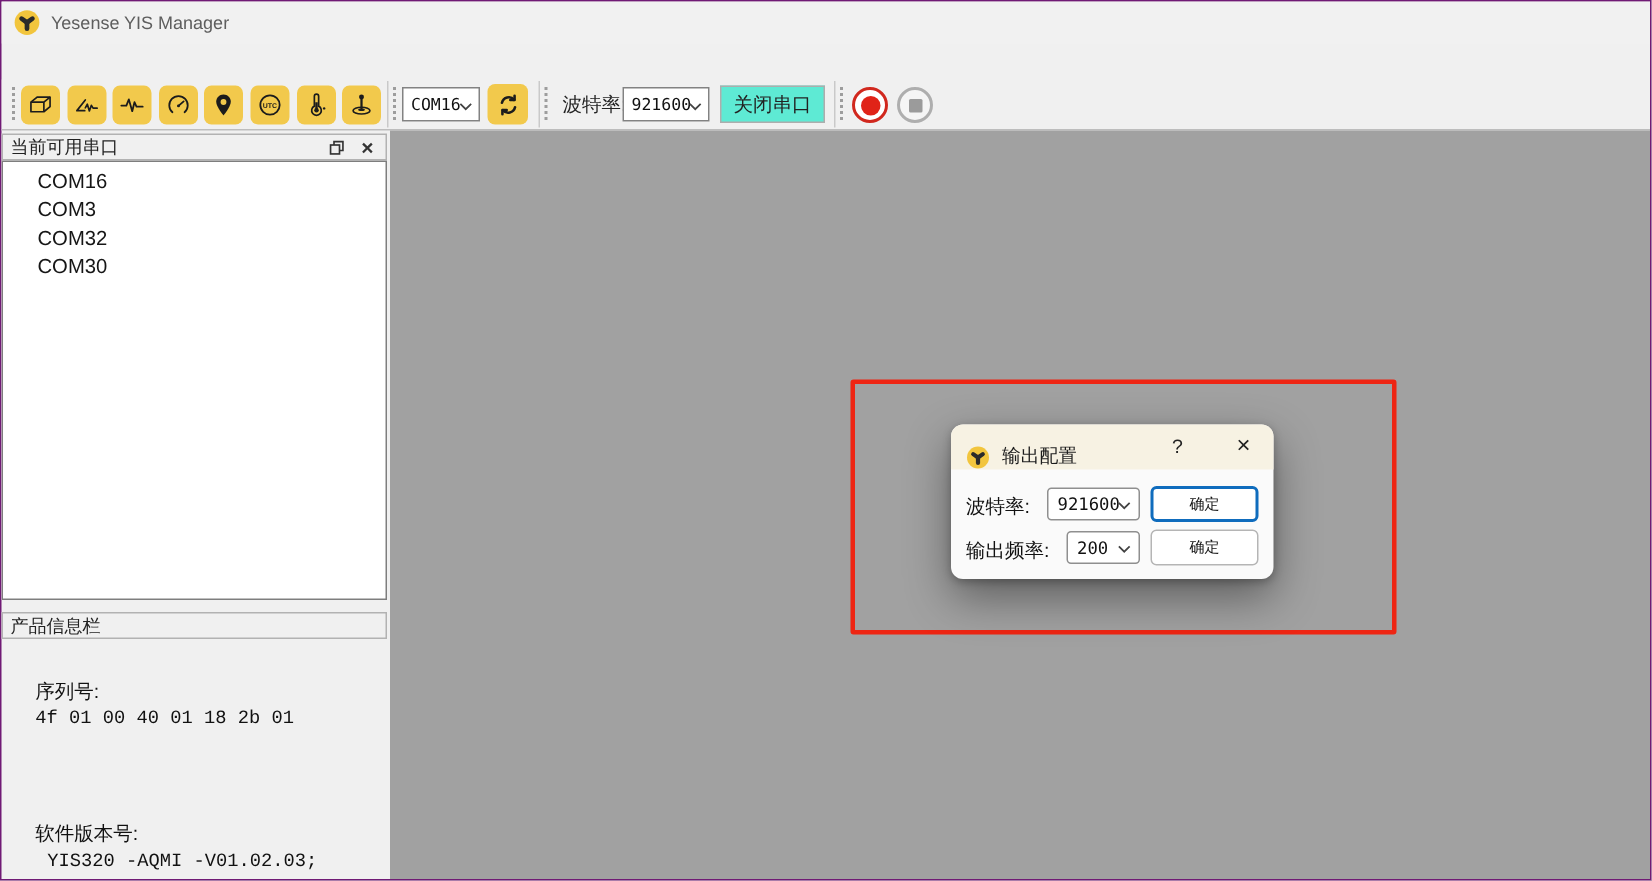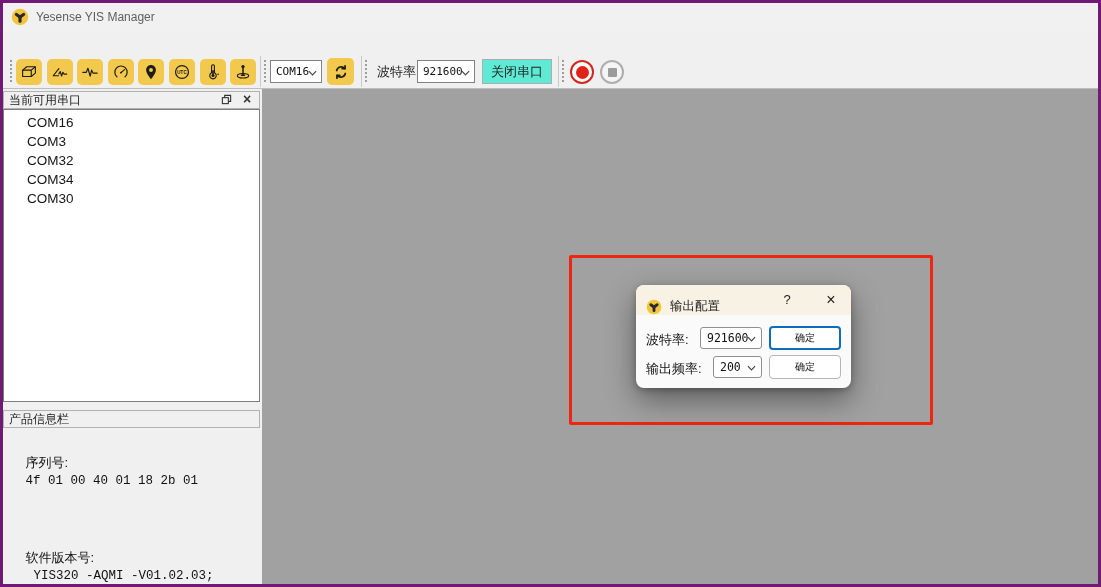--- a/index.html
+++ b/index.html
@@ -1,18 +1,18 @@
 <!DOCTYPE html>
 <html><head>
 <meta charset="utf-8">
 <style>
   * { margin:0; padding:0; box-sizing:border-box; }
   html,body { width:1101px; height:587px; }
   body { font-family:"Liberation Sans", sans-serif; }
-  .window { position:relative; width:1101px; height:587px; background:#f0f0f0; overflow:hidden; border:3px solid #701a75; }
+  .window { position:relative; width:1101px; height:587px; background:#f0f0f0; overflow:hidden; border:1px solid #701a75; }
 
   
   .titlebar { position:absolute; left:0; top:0; width:100%; height:28px; background:#f1f1f1; display:flex; align-items:center; padding-left:8px; }
   .app-logo { width:18px; height:18px; flex:0 0 18px; }
   .titlebar .title { margin-left:7px; font-size:12px; color:#5e5e5e; }
 
   
   .menubar { position:absolute; left:0; top:28px; width:100%; height:24px; background:#ffffff; border-bottom:1px solid #e4e4e4; display:flex; align-items:center; padding-left:2px; }
   .menu-item { font-size:13px; color:#444; padding:3px 9px; margin-right:4px; cursor:default; }
   .menu-item.highlight { outline:3px solid #EA2412; outline-offset:-1px; border-radius:2px; }
@@ -29,21 +29,21 @@
   .tb-btn { position:absolute; background:#5eead4; border:1px solid #adadad; font-size:13px; color:#222; display:flex; align-items:center; justify-content:center; cursor:pointer; }
   .btn-record { position:absolute; top:5px; width:24px; height:24px; border-radius:50%; border:2px solid #D1281E; background:#fff; display:flex; align-items:center; justify-content:center; cursor:pointer; }
   .btn-record .dot { width:13px; height:13px; border-radius:50%; background:#E02318; }
   .btn-stop { position:absolute; top:5px; width:24px; height:24px; border-radius:50%; border:2px solid #aeaeae; background:#f5f5f5; display:flex; align-items:center; justify-content:center; cursor:pointer; }
   .btn-stop .sq { width:9px; height:9px; border-radius:1px; background:#9b9b9b; }
 
   
   .canvas { position:absolute; left:259px; top:86px; right:0; bottom:0; background:#A1A1A1; }
 
   
-  .dock-header { position:absolute; left:0; width:257px; height:18px; background:#f0f0f0; border:1px solid #b2b2b2; display:flex; align-items:flex-start; padding:0 5px; font-size:12px; color:#222; }
+  .dock-header { position:absolute; left:0; width:257px; height:18px; background:#f0f0f0; border:1px solid #b2b2b2; display:flex; align-items:center; padding:0 5px; font-size:12px; color:#222; }
   .dock-header .spacer { flex:1; }
   .dock-btn { width:14px; height:14px; display:flex; align-items:center; justify-content:center; cursor:pointer; color:#333; }
   .dock-close { font-size:14px; font-weight:600; line-height:1; margin-left:7px; }
   .port-list { position:absolute; left:0; top:106px; width:257px; height:293px; background:#ffffff; border:1px solid #7e7e7e; padding-top:3px; }
   .port-item { height:19px; line-height:19px; padding-left:23px; font-size:13.5px; color:#161616; cursor:default; }
 
   
   .info-line { position:absolute; font-size:13px; color:#111; white-space:pre; }
   .info-line .mono { font-family:Liberation Mono, monospace; font-size:12.5px; }
 
@@ -187,21 +187,20 @@
         <path d="M4 4 V1.5 H10.5 V8 H8"></path>
         <rect x="1.5" y="4" width="6.5" height="6.5"></rect>
       </svg>
     </span>
     <span class="dock-btn dock-close">×</span>
   </div>
   <div class="port-list">
     <div class="port-item">COM16</div>
     <div class="port-item">COM3</div>
     <div class="port-item">COM32</div>
-    <div class="port-item">COM34</div>
     <div class="port-item">COM30</div>
   </div>
 
   <div class="dock-header" style="top:407px">
     <span>产品信息栏</span>
   </div>
   <div class="info-line" style="left:8px; top:436px;">
     <span>序列号:</span>
     <span class="mono">4f 01 00 40 01 18 2b 01</span>
   </div>

